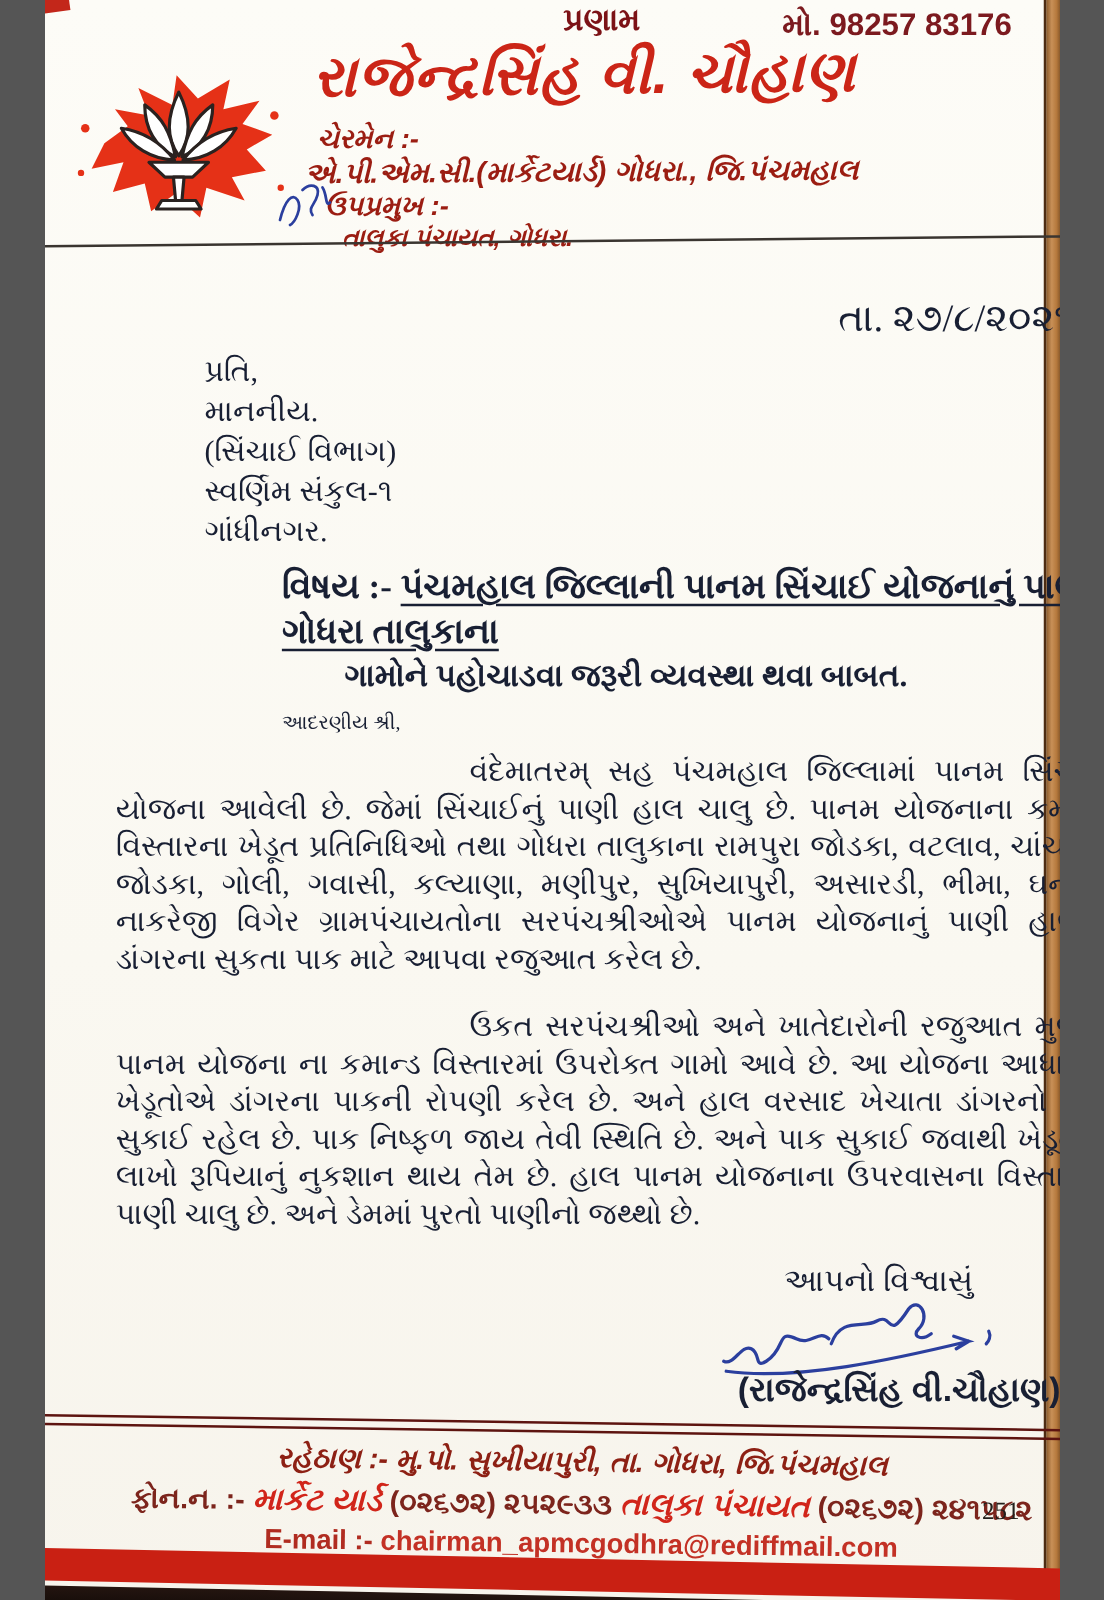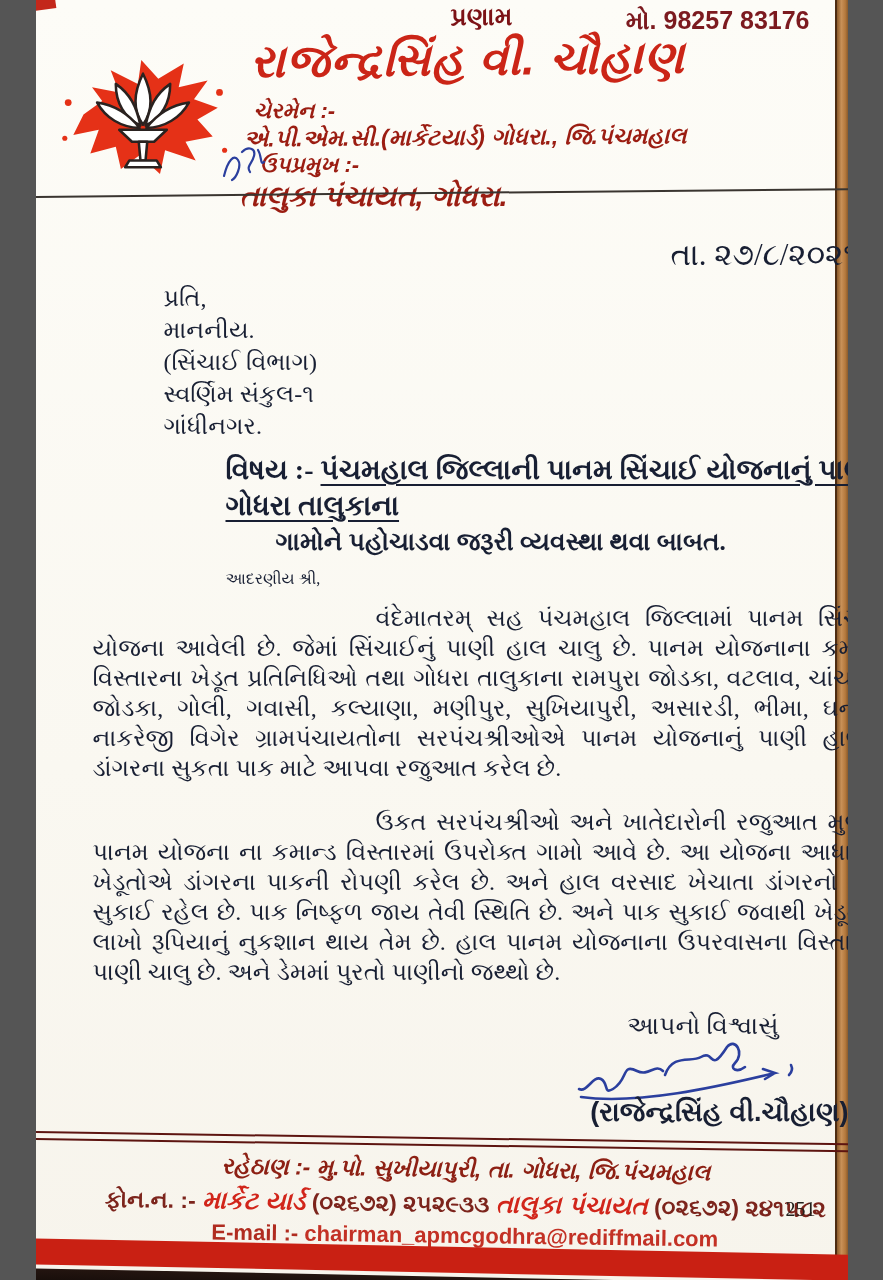--- a/index.html
+++ b/index.html
@@ -52,21 +52,21 @@
   }
   .lh-sub{
     position:absolute;
     font-weight:bold;font-style:italic;color:#9b1d12;
     font-family:"Liberation Sans","DejaVu Sans",sans-serif;
     white-space:nowrap;
   }
   .lh-role1{left:218px;top:98px;font-size:22px;}
   .lh-org1{left:208px;top:124px;font-size:23px;transform:rotate(-0.4deg);}
   .lh-role2{left:224px;top:152px;font-size:22px;text-align:right;}
-  .lh-org2{left:204px;top:180px;font-size:29px;}
+  .lh-org2{left:238px;top:180px;font-size:20px;}
   .hand-note{position:absolute;left:182px;top:140px;width:70px;height:46px;}
   .header-rule{
     position:absolute;left:-8px;top:196px;width:900px;height:0;
     border-top:2.5px solid #3a3530;transform:rotate(-0.55deg);transform-origin:left top;
   }
   
   .body-col{
     position:absolute;left:57px;top:240px;width:794px;
     font-size:24px;line-height:30px;color:#181f33;
   }

